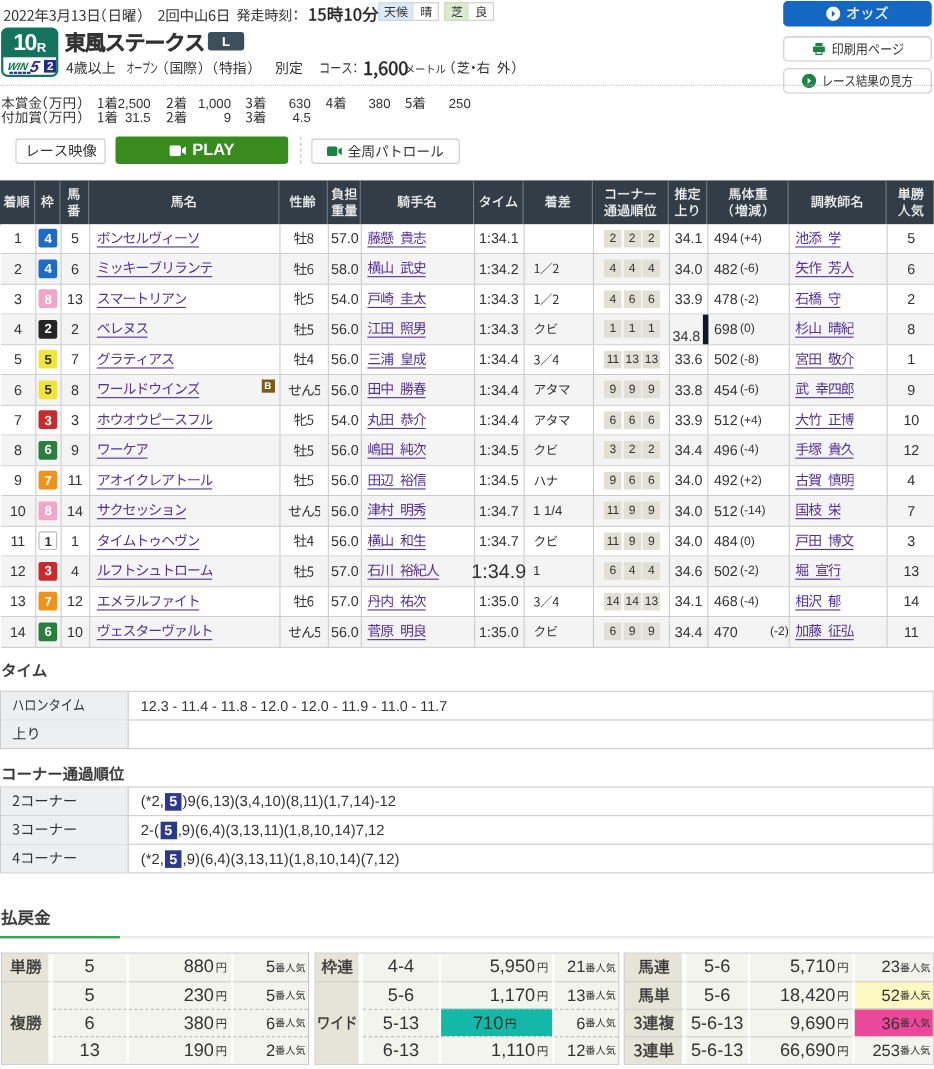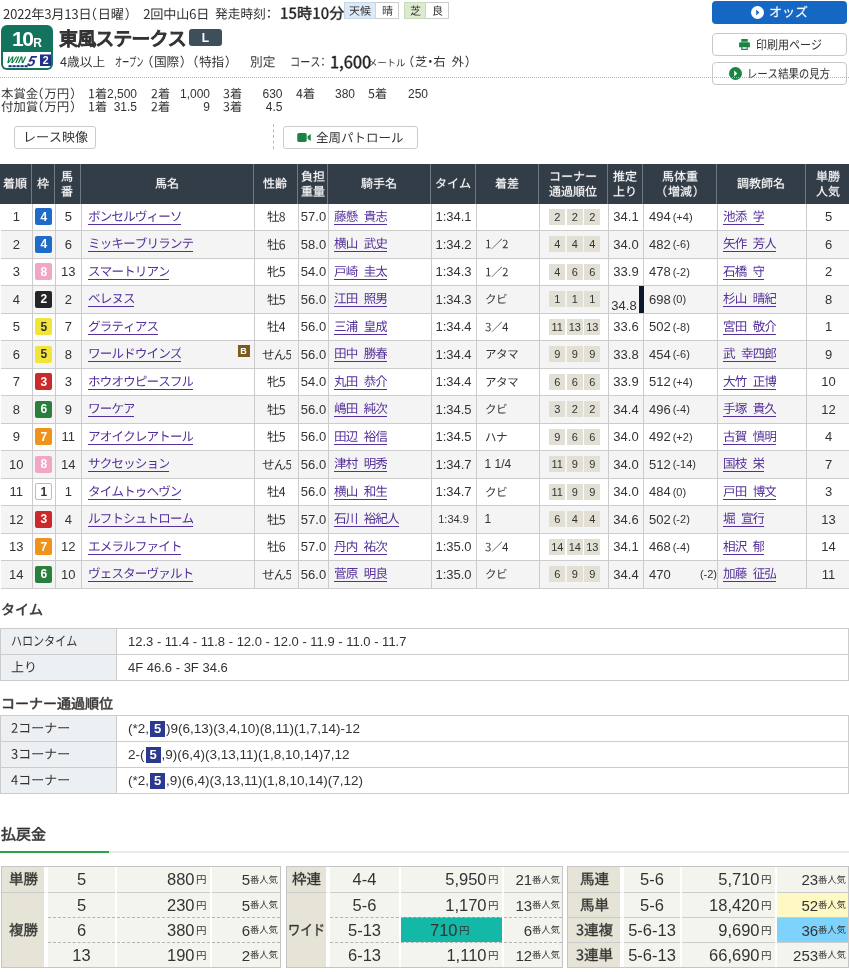--- a/index.html
+++ b/index.html
@@ -322,20 +322,24 @@
       <svg class="t" width="65.0" height="16.2">
         <g fill="#333" transform="translate(0,12.74) scale(0.013000,-0.013000)">
           <use href="#qbj"></use>
           <use href="#qbh" x="1000"></use>
           <use href="#qbk" x="2000"></use>
           <use href="#qcw" x="3000"></use>
           <use href="#qcx" x="4000"></use>
         </g>
       </svg>
     </div>
+    <div class="abs" style="left:105px;top:124px;width:157px;height:25px;background:#388c1e;border-radius:3px;display:flex;align-items:center;justify-content:center;color:#fff;font-weight:bold;font-size:15px;font-family:Liberation Sans"><svg width="15" height="10" viewBox="0 0 15 10" style="margin-right:6px">
+        <rect x="0" y="0" width="10.5" height="10" rx="2" fill="#fff"></rect>
+        <path d="M11.5 3.5 L15 1 V9 L11.5 6.5 Z" fill="#fff"></path>
+      </svg>PLAY</div>
     <div class="abs" style="left:273px;top:124px;height:25px;border-left:1px dashed #bbb"></div>
     <div class="abs" style="left:283px;top:126px;width:135px;height:23px;background:#fff;border:1px solid #ccc;border-radius:3px;display:flex;align-items:center;justify-content:center">
       <svg width="14" height="9" viewBox="0 0 15 10" style="margin-right:5px">
         <rect x="0" y="0" width="10.5" height="10" rx="2" fill="#1b8444"></rect>
         <path d="M11.5 3.5 L15 1 V9 L11.5 6.5 Z" fill="#1b8444"></path>
       </svg>
       <svg class="t" width="87.5" height="15.6">
         <g fill="#333" transform="translate(0,12.25) scale(0.012500,-0.012500)">
           <use href="#qcy"></use>
           <use href="#qcz" x="1000"></use>
@@ -1469,21 +1473,21 @@
               <g fill="#54309a" transform="translate(0,11.97) scale(0.012600,-0.012600)">
                 <use href="#qfq"></use>
                 <use href="#qie" x="929"></use>
                 <use href="#qhj" x="2357"></use>
                 <use href="#qgb" x="3286"></use>
                 <use href="#qeh" x="4214"></use>
               </g>
             </svg></span>
         </div>
         <div style="width:45.0px;border-right:1px solid #ccc;display:flex;align-items:center;justify-content:center;">
-          <span style="font-size:11px">1:34.9</span>
+          <span style="font-size:18px">1:34.9</span>
         </div>
         <div style="width:63.5px;border-right:1px solid #ccc;display:flex;align-items:center;justify-content:flex-start;padding-left:8px;">
           <span style="font-size:12px">1</span>
         </div>
         <div style="width:69px;border-right:1px solid #ccc;display:flex;align-items:center;justify-content:center;">
           <div style="display:flex;margin-left:3px">
             <div style="width:16px;height:16px;background:#e2e0d4;margin-right:1.5px;display:flex;align-items:center;justify-content:center;font-size:11px;color:#333">6</div>
             <div style="width:16px;height:16px;background:#e2e0d4;margin-right:1.5px;display:flex;align-items:center;justify-content:center;font-size:11px;color:#333">4</div>
             <div style="width:16px;height:16px;background:#e2e0d4;margin-right:1.5px;display:flex;align-items:center;justify-content:center;font-size:11px;color:#333">4</div>
           </div>
@@ -1704,21 +1708,20 @@
       </div>
       <div style="display:flex;height:26px;border-bottom:1px solid #ccc">
         <div style="width:116px;background:#edf0f2;border-right:1px solid #ccc;display:flex;align-items:center;padding-left:10px">
           <svg class="t" width="26.0" height="16.2">
             <g fill="#333" transform="translate(0,12.74) scale(0.013000,-0.013000)">
               <use href="#qbx"></use>
               <use href="#qdy" x="1000"></use>
             </g>
           </svg>
         </div>
-        <div style="flex:1;display:flex;align-items:center;padding-left:11px;font-size:13px">4F 46.6 - 3F 34.6</div>
       </div>
     </div>
     <div class="abs" style="left:1px;top:695px"><svg class="t" width="112.0" height="17.5">
         <g fill="#333" stroke="#333" stroke-width="40" transform="translate(0,13.72) scale(0.014000,-0.014000)">
           <use href="#qcg"></use>
           <use href="#qbh" x="1000"></use>
           <use href="#qdt" x="2000"></use>
           <use href="#qbh" x="3000"></use>
           <use href="#qdu" x="4000"></use>
           <use href="#qdv" x="5000"></use>
@@ -2036,21 +2039,21 @@
       </div>
       <div style="position:absolute;left:56px;top:50px;width:56px;height:25px;background:#f4f4ef;border-top:1px solid #ccc;display:flex;align-items:center;justify-content:center;font-size:16.5px">5-6-13</div>
       <div style="position:absolute;left:114px;top:50px;width:93px;height:25px;background:#f4f4ef;border-top:1px solid #ccc;display:flex;align-items:center;justify-content:flex-end;padding-right:4px;box-sizing:border-box">
         <span style="font-size:16.5px">9,690</span>
         <svg class="t" width="10.5" height="12.6" style="margin-left:1px">
           <g fill="#333" transform="translate(0,10.29) scale(0.010500,-0.010500)">
             <use href="#qcs"></use>
           </g>
         </svg>
       </div>
-      <div style="position:absolute;left:209px;top:50px;width:71px;height:25px;background:#7dd3fc;border-top:1px solid #ccc;display:flex;align-items:center;justify-content:flex-end;padding-right:2px;box-sizing:border-box">
+      <div style="position:absolute;left:209px;top:50px;width:71px;height:25px;background:#ec4899;border-top:1px solid #ccc;display:flex;align-items:center;justify-content:flex-end;padding-right:2px;box-sizing:border-box">
         <span style="font-size:15px">36</span>
         <svg class="t" width="27.9" height="11.2">
           <g fill="#333" transform="translate(0,9.11) scale(0.009300,-0.009300)">
             <use href="#qdf"></use>
             <use href="#qeh" x="1000"></use>
             <use href="#qei" x="2000"></use>
           </g>
         </svg>
       </div>
       <div style="position:absolute;left:0;top:75px;width:54px;height:25px;background:#e5e4d7;display:flex;align-items:center;justify-content:center;border-right:2px solid #fff;border-top:1px solid #ccc;">

